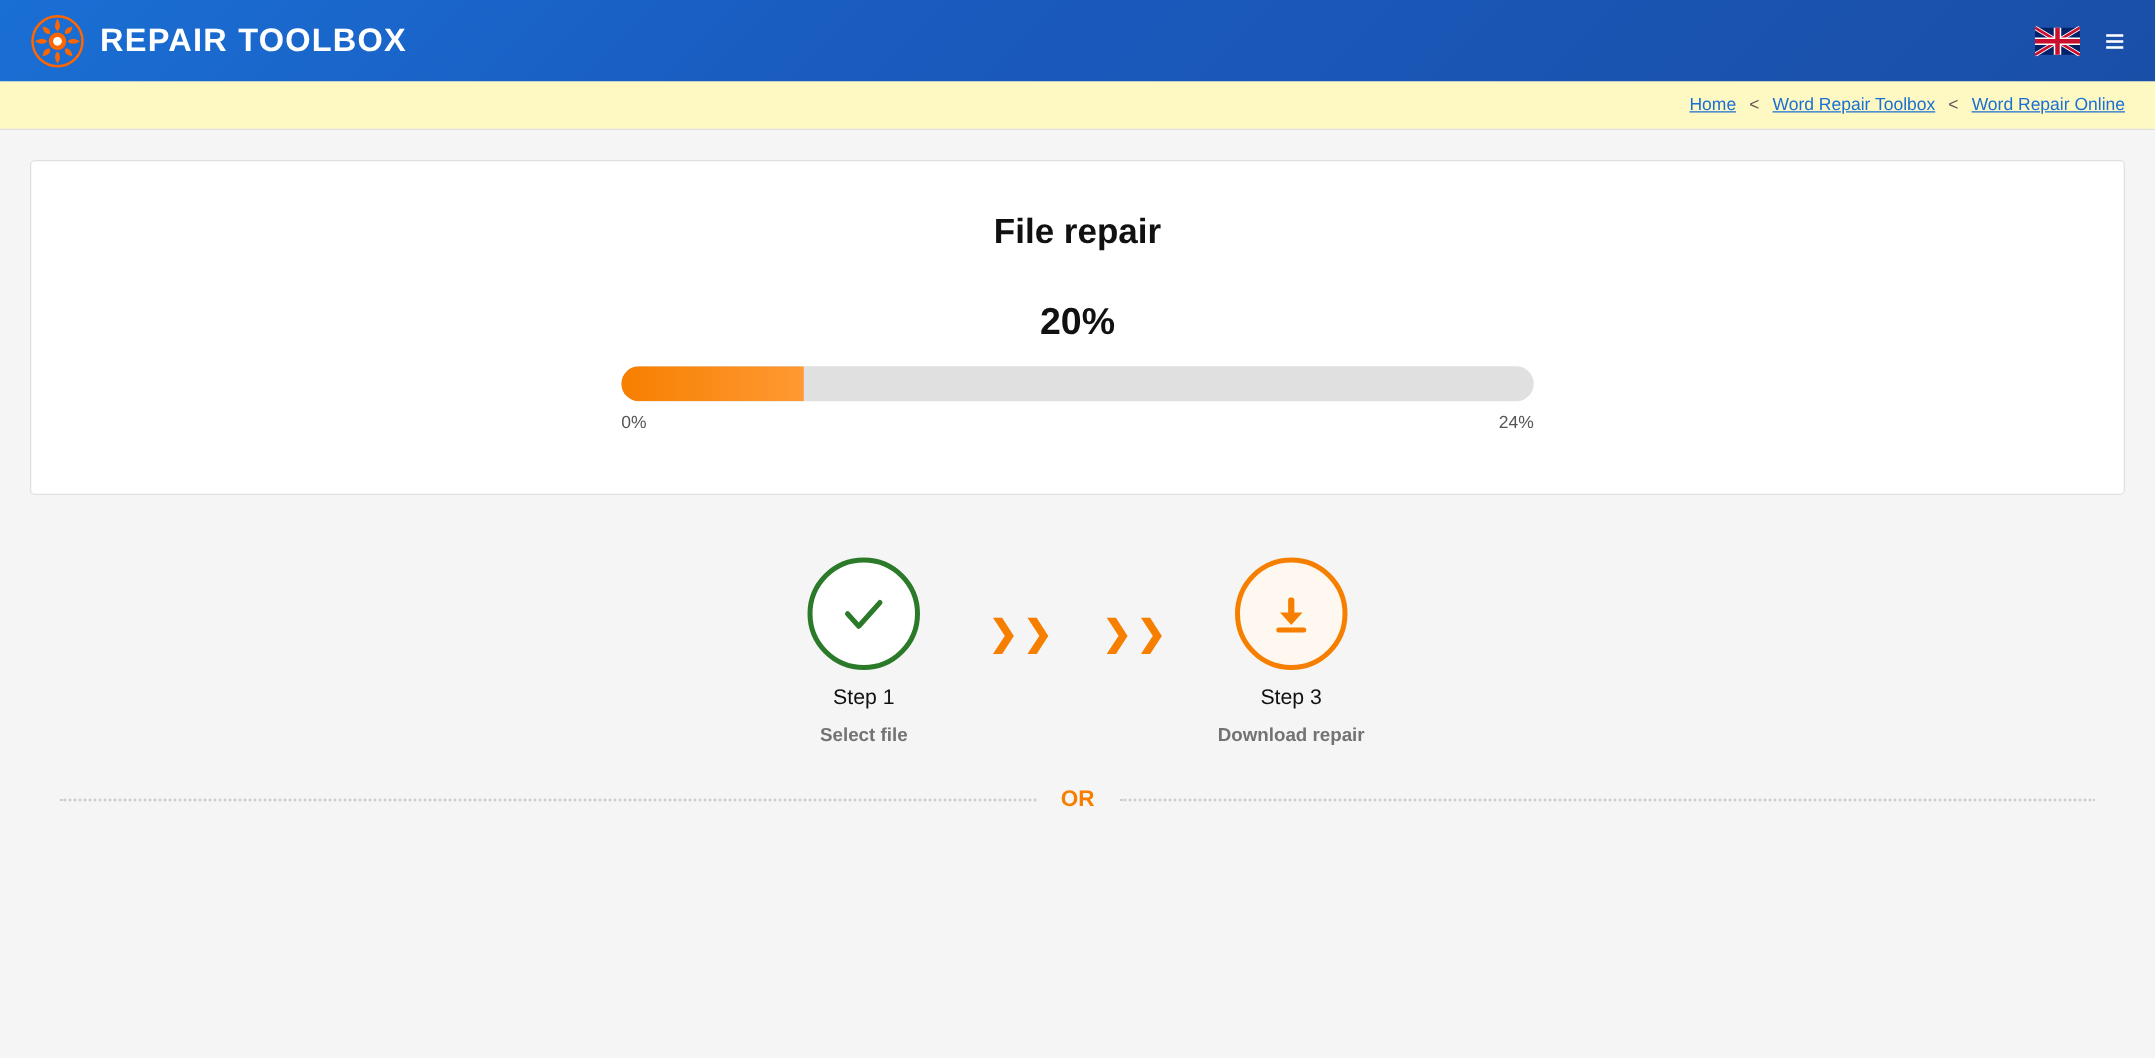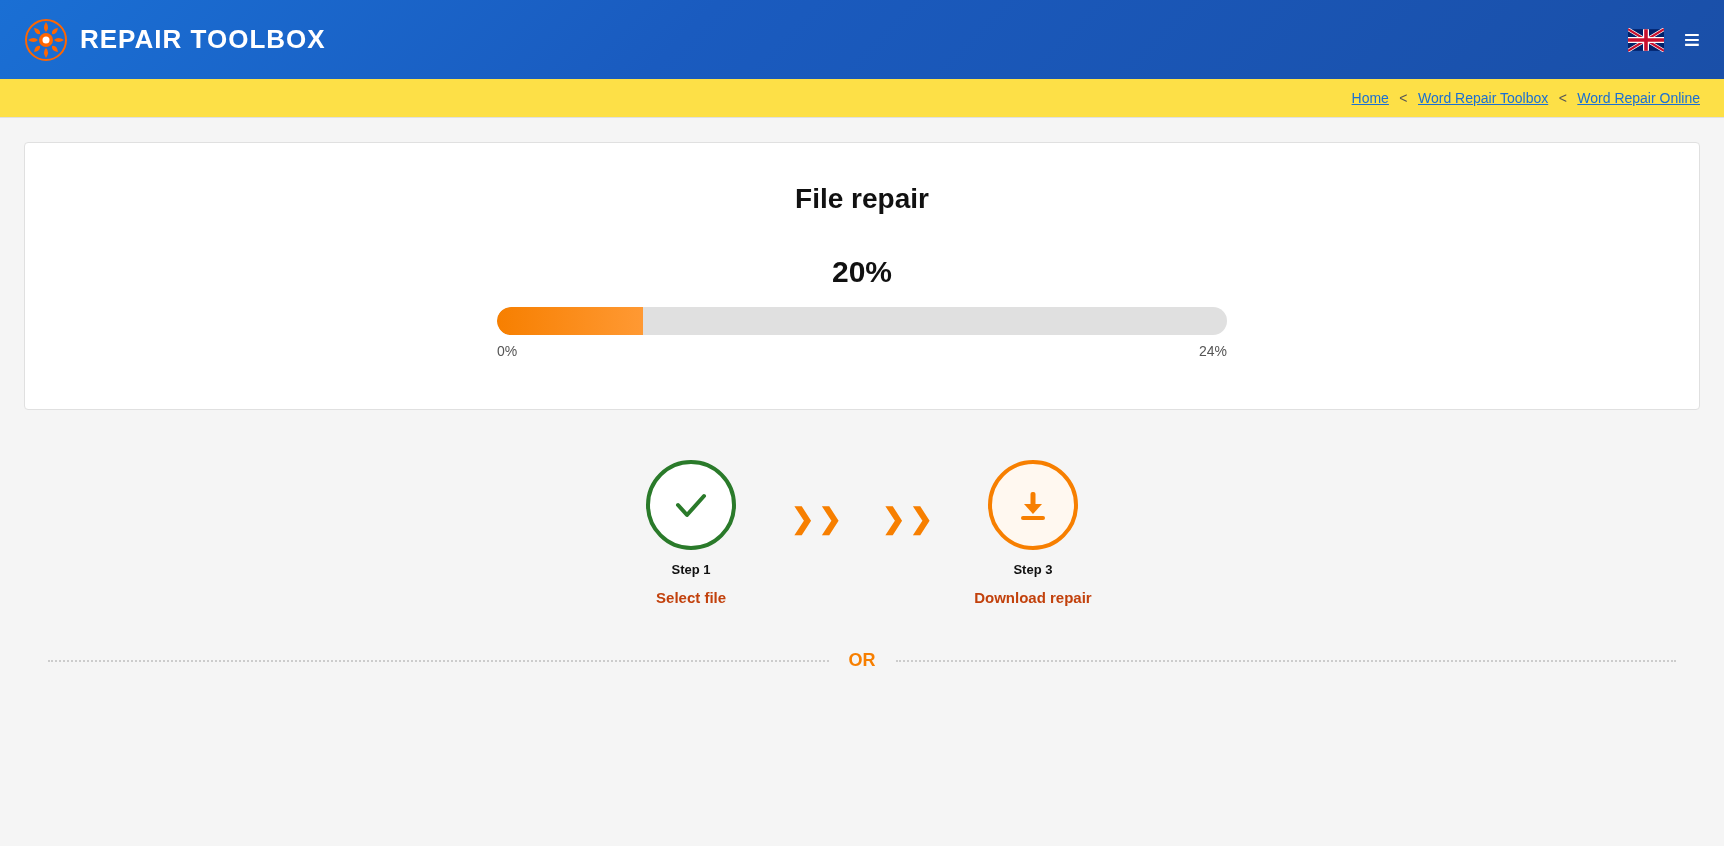--- a/index.html
+++ b/index.html
@@ -1,21 +1,21 @@
 <!DOCTYPE html>
 <html><head>
   <meta charset="utf-8">
   <style>
     * { margin: 0; padding: 0; box-sizing: border-box; }
     body { font-family: 'Segoe UI', Arial, sans-serif; background: #f5f5f5; min-width: 1724px; }
 
     
     .header {
       background: linear-gradient(135deg, #1a6fd4 0%, #1a5bbf 40%, #1a4fa8 100%);
-      height: 79px;
+      height: 65px;
       display: flex;
       align-items: center;
       padding: 0 24px;
       position: relative;
     }
     .header-logo {
       display: flex;
       align-items: center;
       gap: 12px;
     }
@@ -43,21 +43,21 @@
       height: 24px;
     }
     .hamburger-icon {
       color: #fff;
       font-size: 28px;
       cursor: pointer;
     }
 
     
     .breadcrumb-bar {
-      background: #fde047;
+      background: #fef9c3;
       border-bottom: 1px solid #e0e0e0;
       padding: 10px 24px;
       text-align: right;
     }
     .breadcrumb-bar a {
       color: #1a6fd4;
       text-decoration: underline;
       font-size: 14px;
       cursor: pointer;
     }
@@ -143,47 +143,47 @@
     }
     .step-circle.green {
       border-color: #2a7a2a;
       background: #fff;
     }
     .step-circle.orange-fill {
       border-color: #f77f00;
       background: #fff;
     }
     .step-label-num {
-      font-size: 13px;
-      font-weight: 700;
+      font-size: 17px;
+      font-weight: 400;
       color: #111;
     }
     .step-label-text {
       font-size: 15px;
       font-weight: 700;
-      color: #c2410c;
+      color: #737373;
     }
     .chevrons-arrow {
       display: flex;
       align-items: center;
       gap: 4px;
       margin: 0 20px;
       margin-bottom: 30px;
     }
     .chevron {
       color: #f77f00;
       font-size: 28px;
       font-weight: 700;
     }
 
     
     .or-divider {
       display: flex;
       align-items: center;
-      margin-top: 44px;
+      margin-top: 32px;
       padding: 0 24px;
       text-align: center;
     }
     .or-line {
       flex: 1;
       border: none;
       border-top: 2px dotted #ccc;
     }
     .or-text {
       color: #f77f00;

